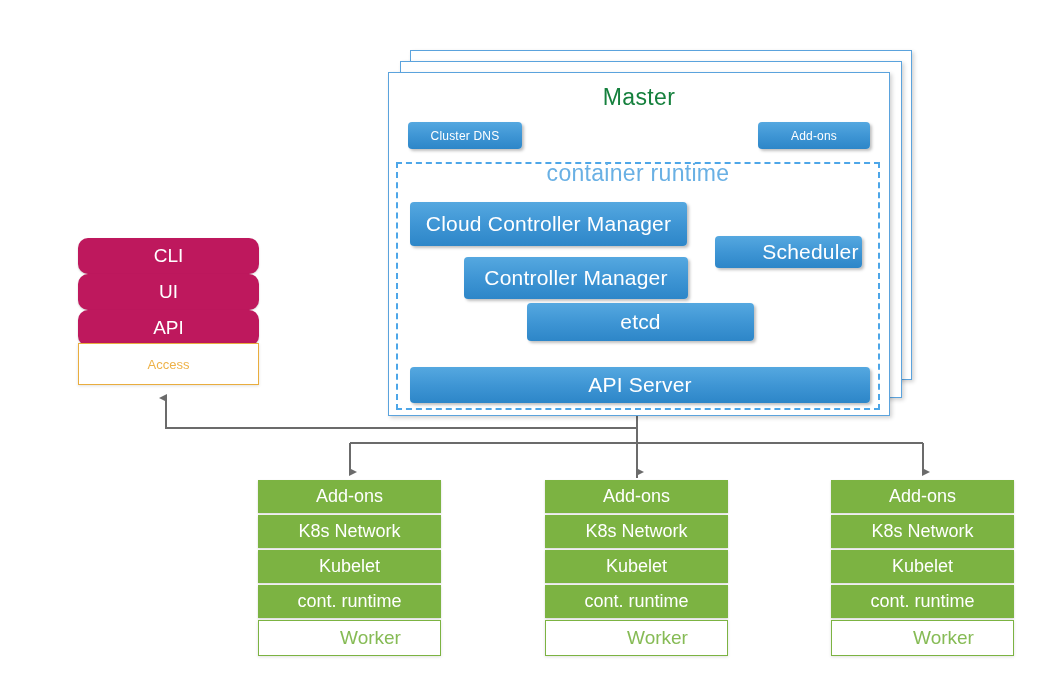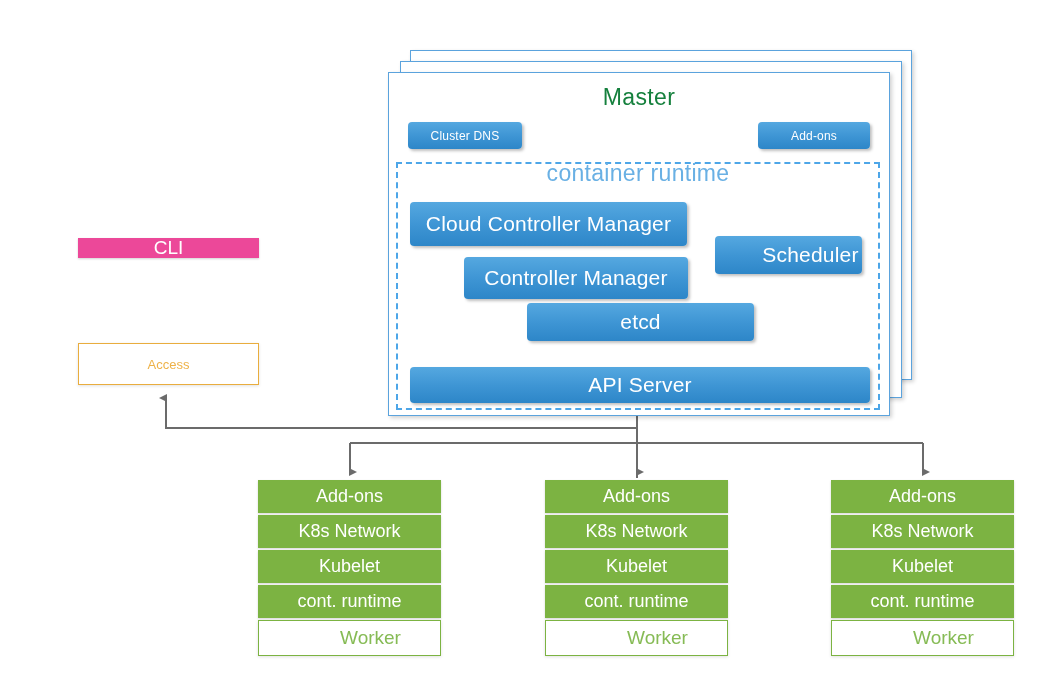--- a/index.html
+++ b/index.html
@@ -79,45 +79,46 @@
     box-shadow: 2px 2px 3px rgba(0,0,0,0.25);
     border-radius: 4px;
   }
   .bluebox.small { font-size: 12px; letter-spacing: 0.2px; }
   .bluebox.big   { font-size: 21px; letter-spacing: 0.2px; }
 
   #box-cluster-dns { left: 408px; top: 122px; width: 114px; height: 27px; }
   #box-master-addons { left: 758px; top: 122px; width: 112px; height: 27px; }
   #box-cloud-controller-manager { left: 410px; top: 202px; width: 277px; height: 44px; }
   #box-controller-manager { left: 464px; top: 257px; width: 224px; height: 42px; }
-  #box-scheduler { left: 715px; top: 236px; width: 147px; height: 38px; padding-left: 44px; }
+  #box-scheduler { left: 715px; top: 236px; width: 147px; height: 32px; padding-left: 44px; }
   #box-etcd { left: 527px; top: 303px; width: 227px; height: 38px; }
   #box-api-server { left: 410px; top: 367px; width: 460px; height: 36px; }
 
   
   #access-stack {
     position: absolute;
     left: 78px;
     top: 231px;
     width: 181px;
     height: 160px;
   }
   .access-row {
     position: absolute;
     left: 0;
     width: 181px;
-    height: 20px;
-    background: #ec4899;
+    height: 36px;
+    background: #be185d;
     color: #ffffff;
     display: flex;
     align-items: center;
     justify-content: center;
     font-size: 19px;
     box-sizing: border-box;
     box-shadow: 0 1px 2px rgba(0,0,0,0.18);
+    border-radius: 10px;
   }
   #access-row-cli { top: 7px; }
   #access-row-ui  { top: 43px; }
   #access-row-api { top: 79px; }
   #access-footer {
     position: absolute;
     left: 0;
     top: 112px;
     width: 181px;
     height: 42px;
@@ -236,20 +237,22 @@
 <div id="container-runtime-title">container runtime</div>
 
 <div class="bluebox big" id="box-cloud-controller-manager">Cloud Controller Manager</div>
 <div class="bluebox big" id="box-controller-manager">Controller Manager</div>
 <div class="bluebox big" id="box-scheduler">Scheduler</div>
 <div class="bluebox big" id="box-etcd">etcd</div>
 <div class="bluebox big" id="box-api-server">API Server</div>
 
 <div id="access-stack">
   <div class="access-row" id="access-row-cli">CLI</div>
+  <div class="access-row" id="access-row-ui">UI</div>
+  <div class="access-row" id="access-row-api">API</div>
   <div id="access-footer">Access</div>
 </div>
 
 <div class="worker" id="worker-1">
   <div class="worker-row r0">Add-ons</div>
   <div class="worker-row r1">K8s Network</div>
   <div class="worker-row r2">Kubelet</div>
   <div class="worker-row r3">cont. runtime</div>
   <div class="worker-footer">Worker</div>
 </div>

